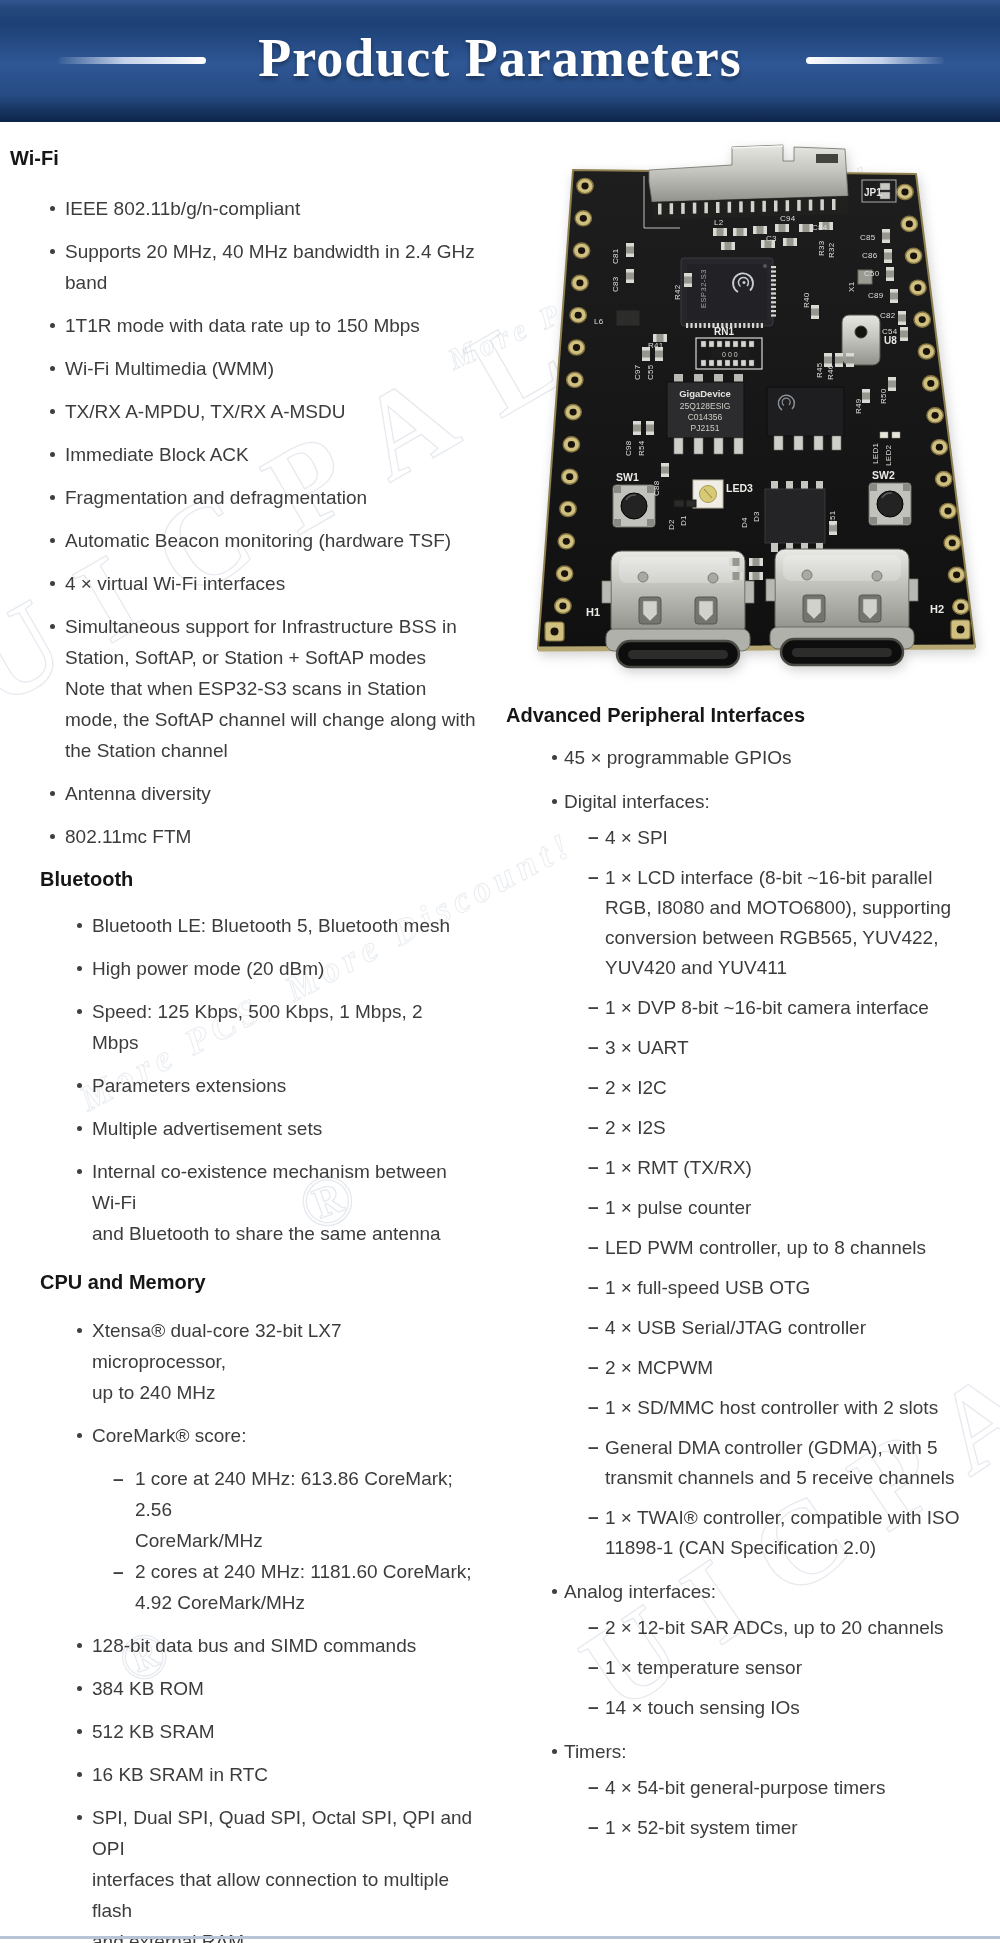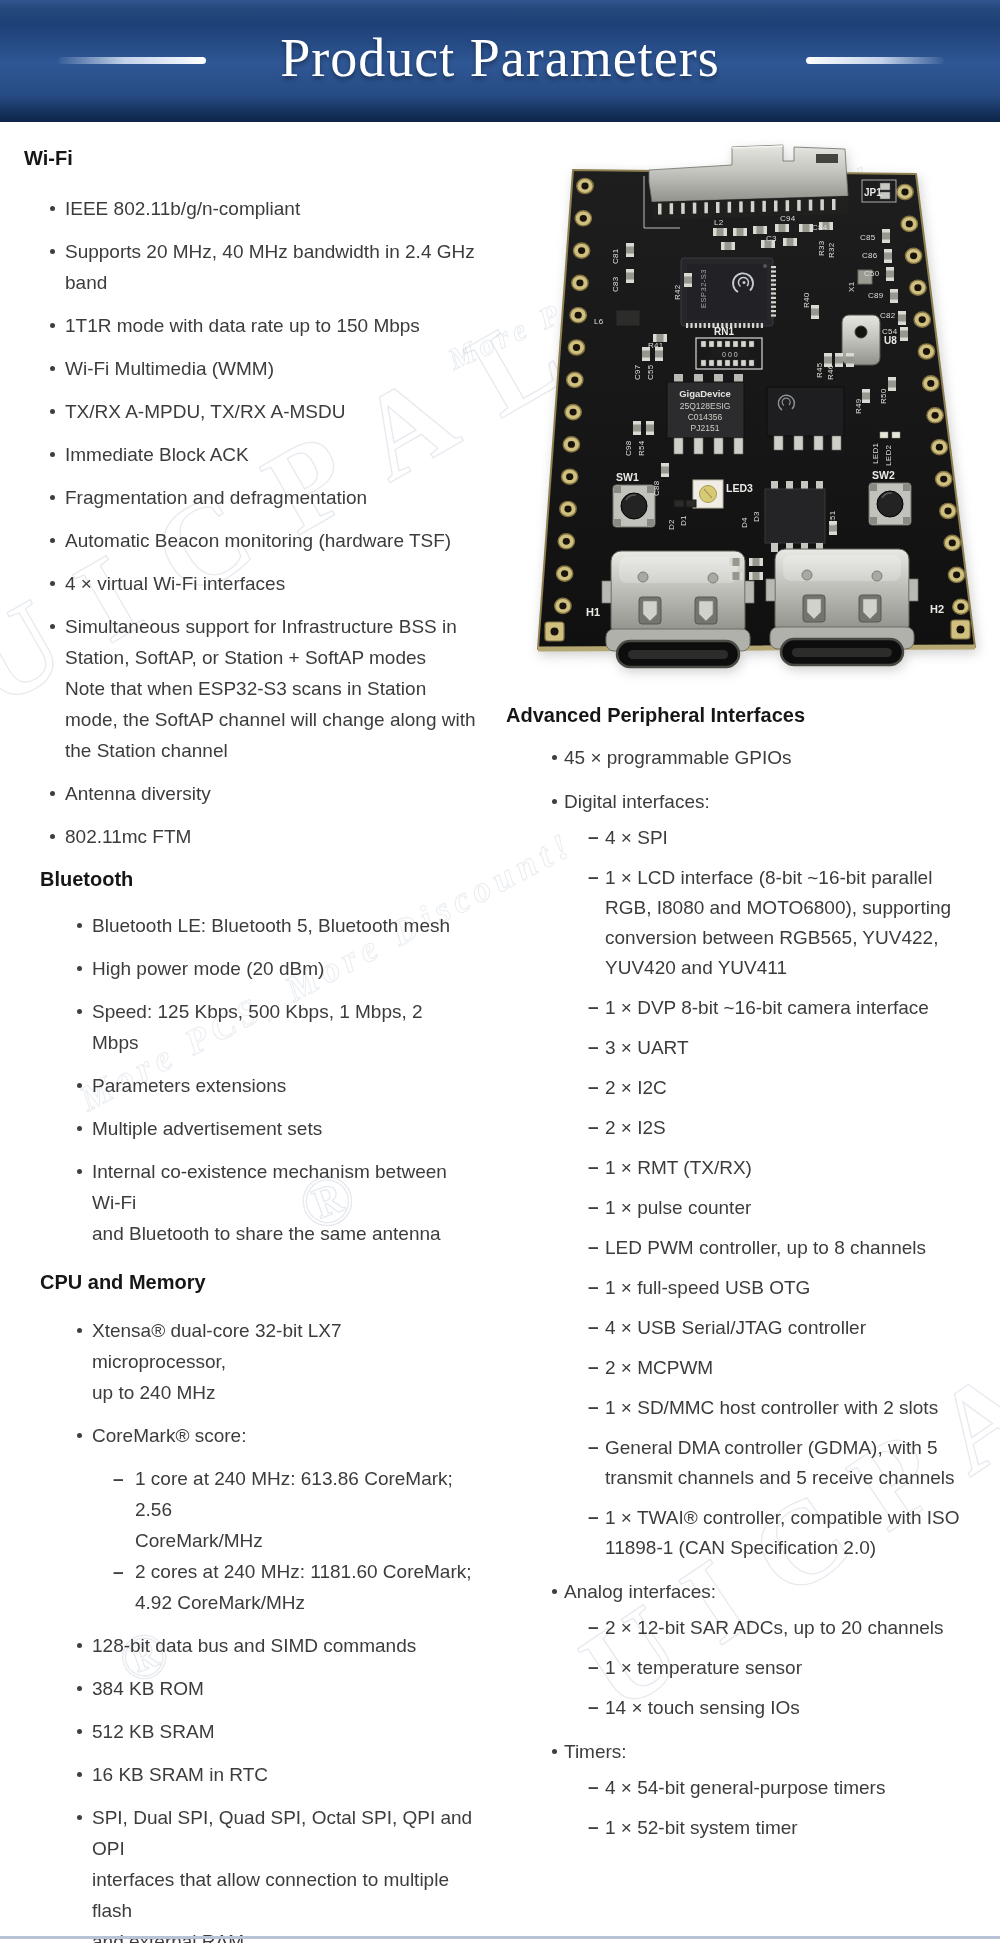--- a/index.html
+++ b/index.html
@@ -11,32 +11,32 @@
     width:1000px;height:1943px;position:relative;background:#ffffff;overflow:hidden;
     font-family:"Liberation Sans","DejaVu Sans",sans-serif;
   }
   
   .banner{
     position:absolute;left:0;top:0;width:1000px;height:122px;
     background:linear-gradient(180deg,var(--banner-top) 0%,#24477c 7%,#1d4076 20%,var(--banner-mid) 52%,#274c84 78%,#16335f 91%,var(--banner-dark) 100%);
     display:flex;align-items:center;justify-content:center;
   }
   .banner h1{
-    margin:0 0 6px 0;font-family:"Liberation Serif","DejaVu Serif",serif;font-weight:400;
+    margin:0 0 6px 0;font-family:"Liberation Serif","DejaVu Serif",serif;font-weight:700;
     font-size:54px;color:#fff;letter-spacing:1px;text-shadow:0 3px 4px rgba(0,0,0,.38);
   }
   .hline{position:absolute;top:57px;height:7px;border-radius:4px}
   .hline.l{left:58px;width:148px;background:linear-gradient(90deg,rgba(255,255,255,.03),#c3d2e9 45%,#fdfeff)}
   .hline.r{left:806px;width:138px;background:linear-gradient(270deg,rgba(255,255,255,.03),#c3d2e9 45%,#fdfeff)}
   
   .col{position:absolute;font-size:19px;line-height:31px;color:var(--text);z-index:2}
   .col.left{left:10px;top:143px;width:466px}
   .col.right{left:480px;top:700px;width:516px}
   h2{font-size:20px;line-height:30px;font-weight:700;color:var(--heading);margin:0}
-  .h-wifi{margin-left:14px}
+  .h-wifi{margin-left:0}
   .h-bt,.h-cpu{margin-left:30px}
   .h-cpu{margin-top:18px}
   .col.right h2{margin-left:26px}
   ul{list-style:none;margin:0;padding:0}
   ul.w{margin:20px 0 0 38px}
   ul.m{margin:16px 16px 0 65px}
   ul.cpu{margin:18px 0 0 65px}
   .col.right ul.b{margin:12px 0 0 70px}
   ul.b>li{position:relative;padding-left:17px;margin:0 0 12px}
   .col.right ul.b>li{padding-left:14px;margin-bottom:13px}

